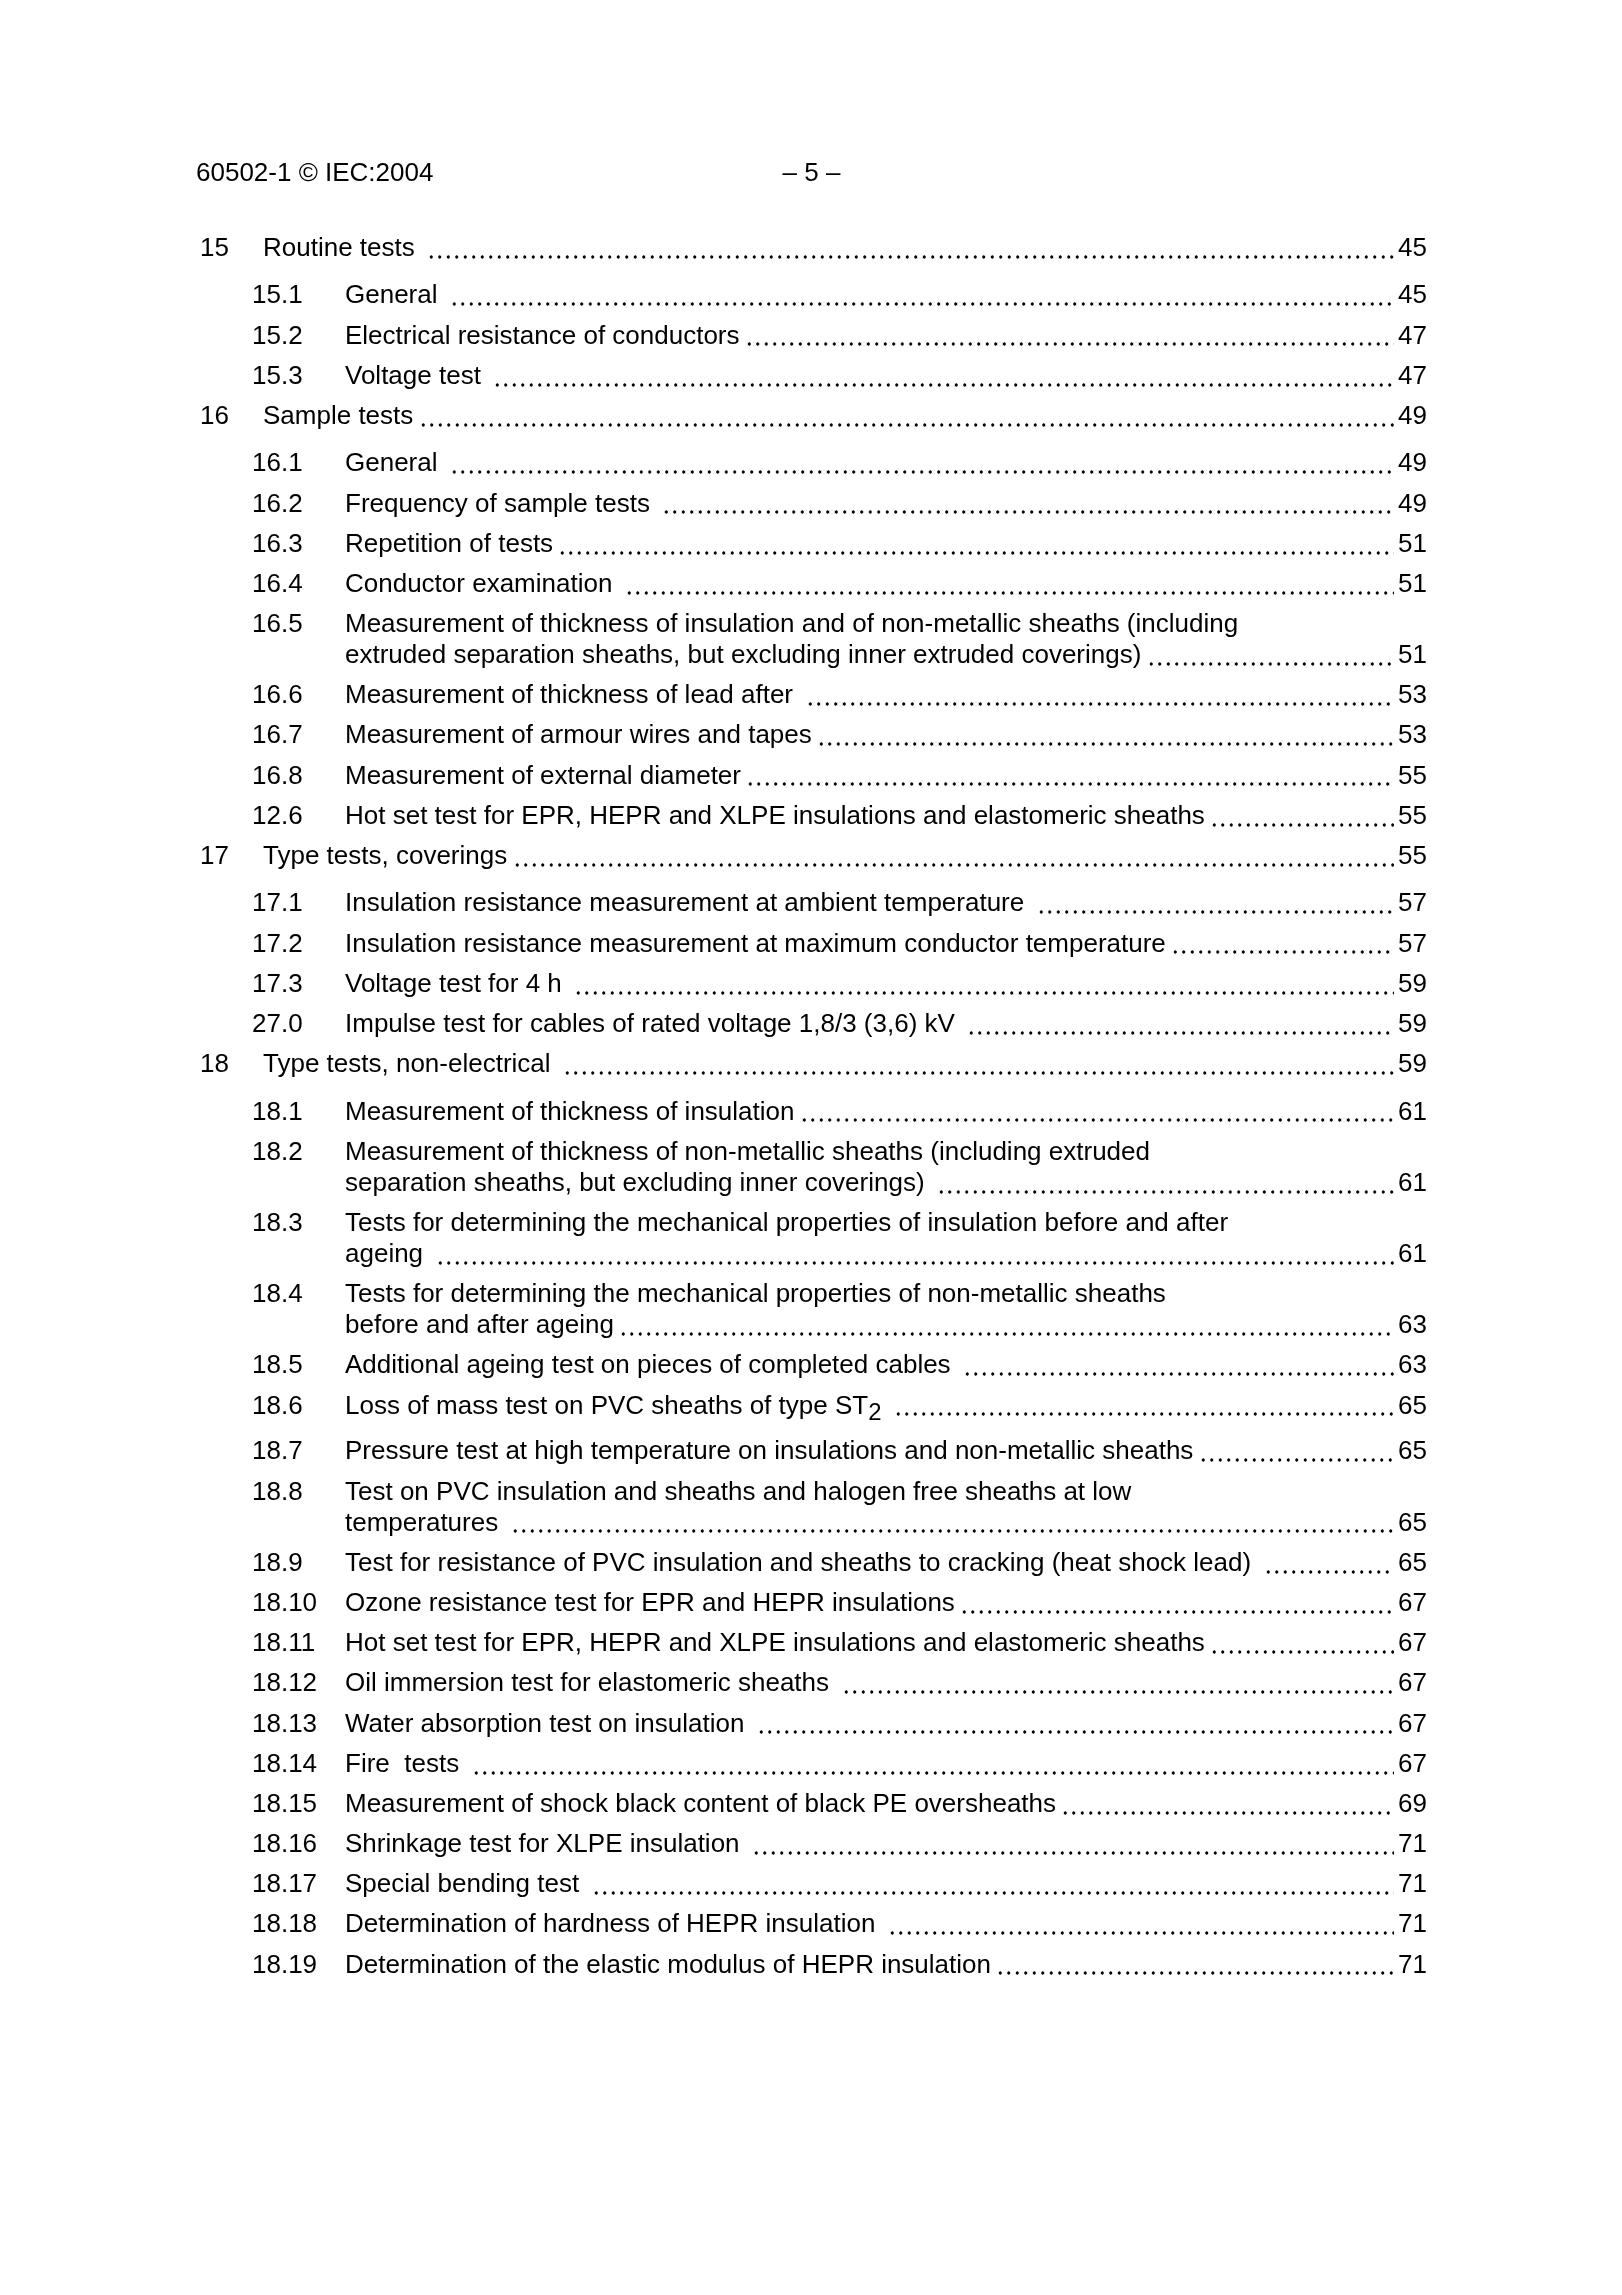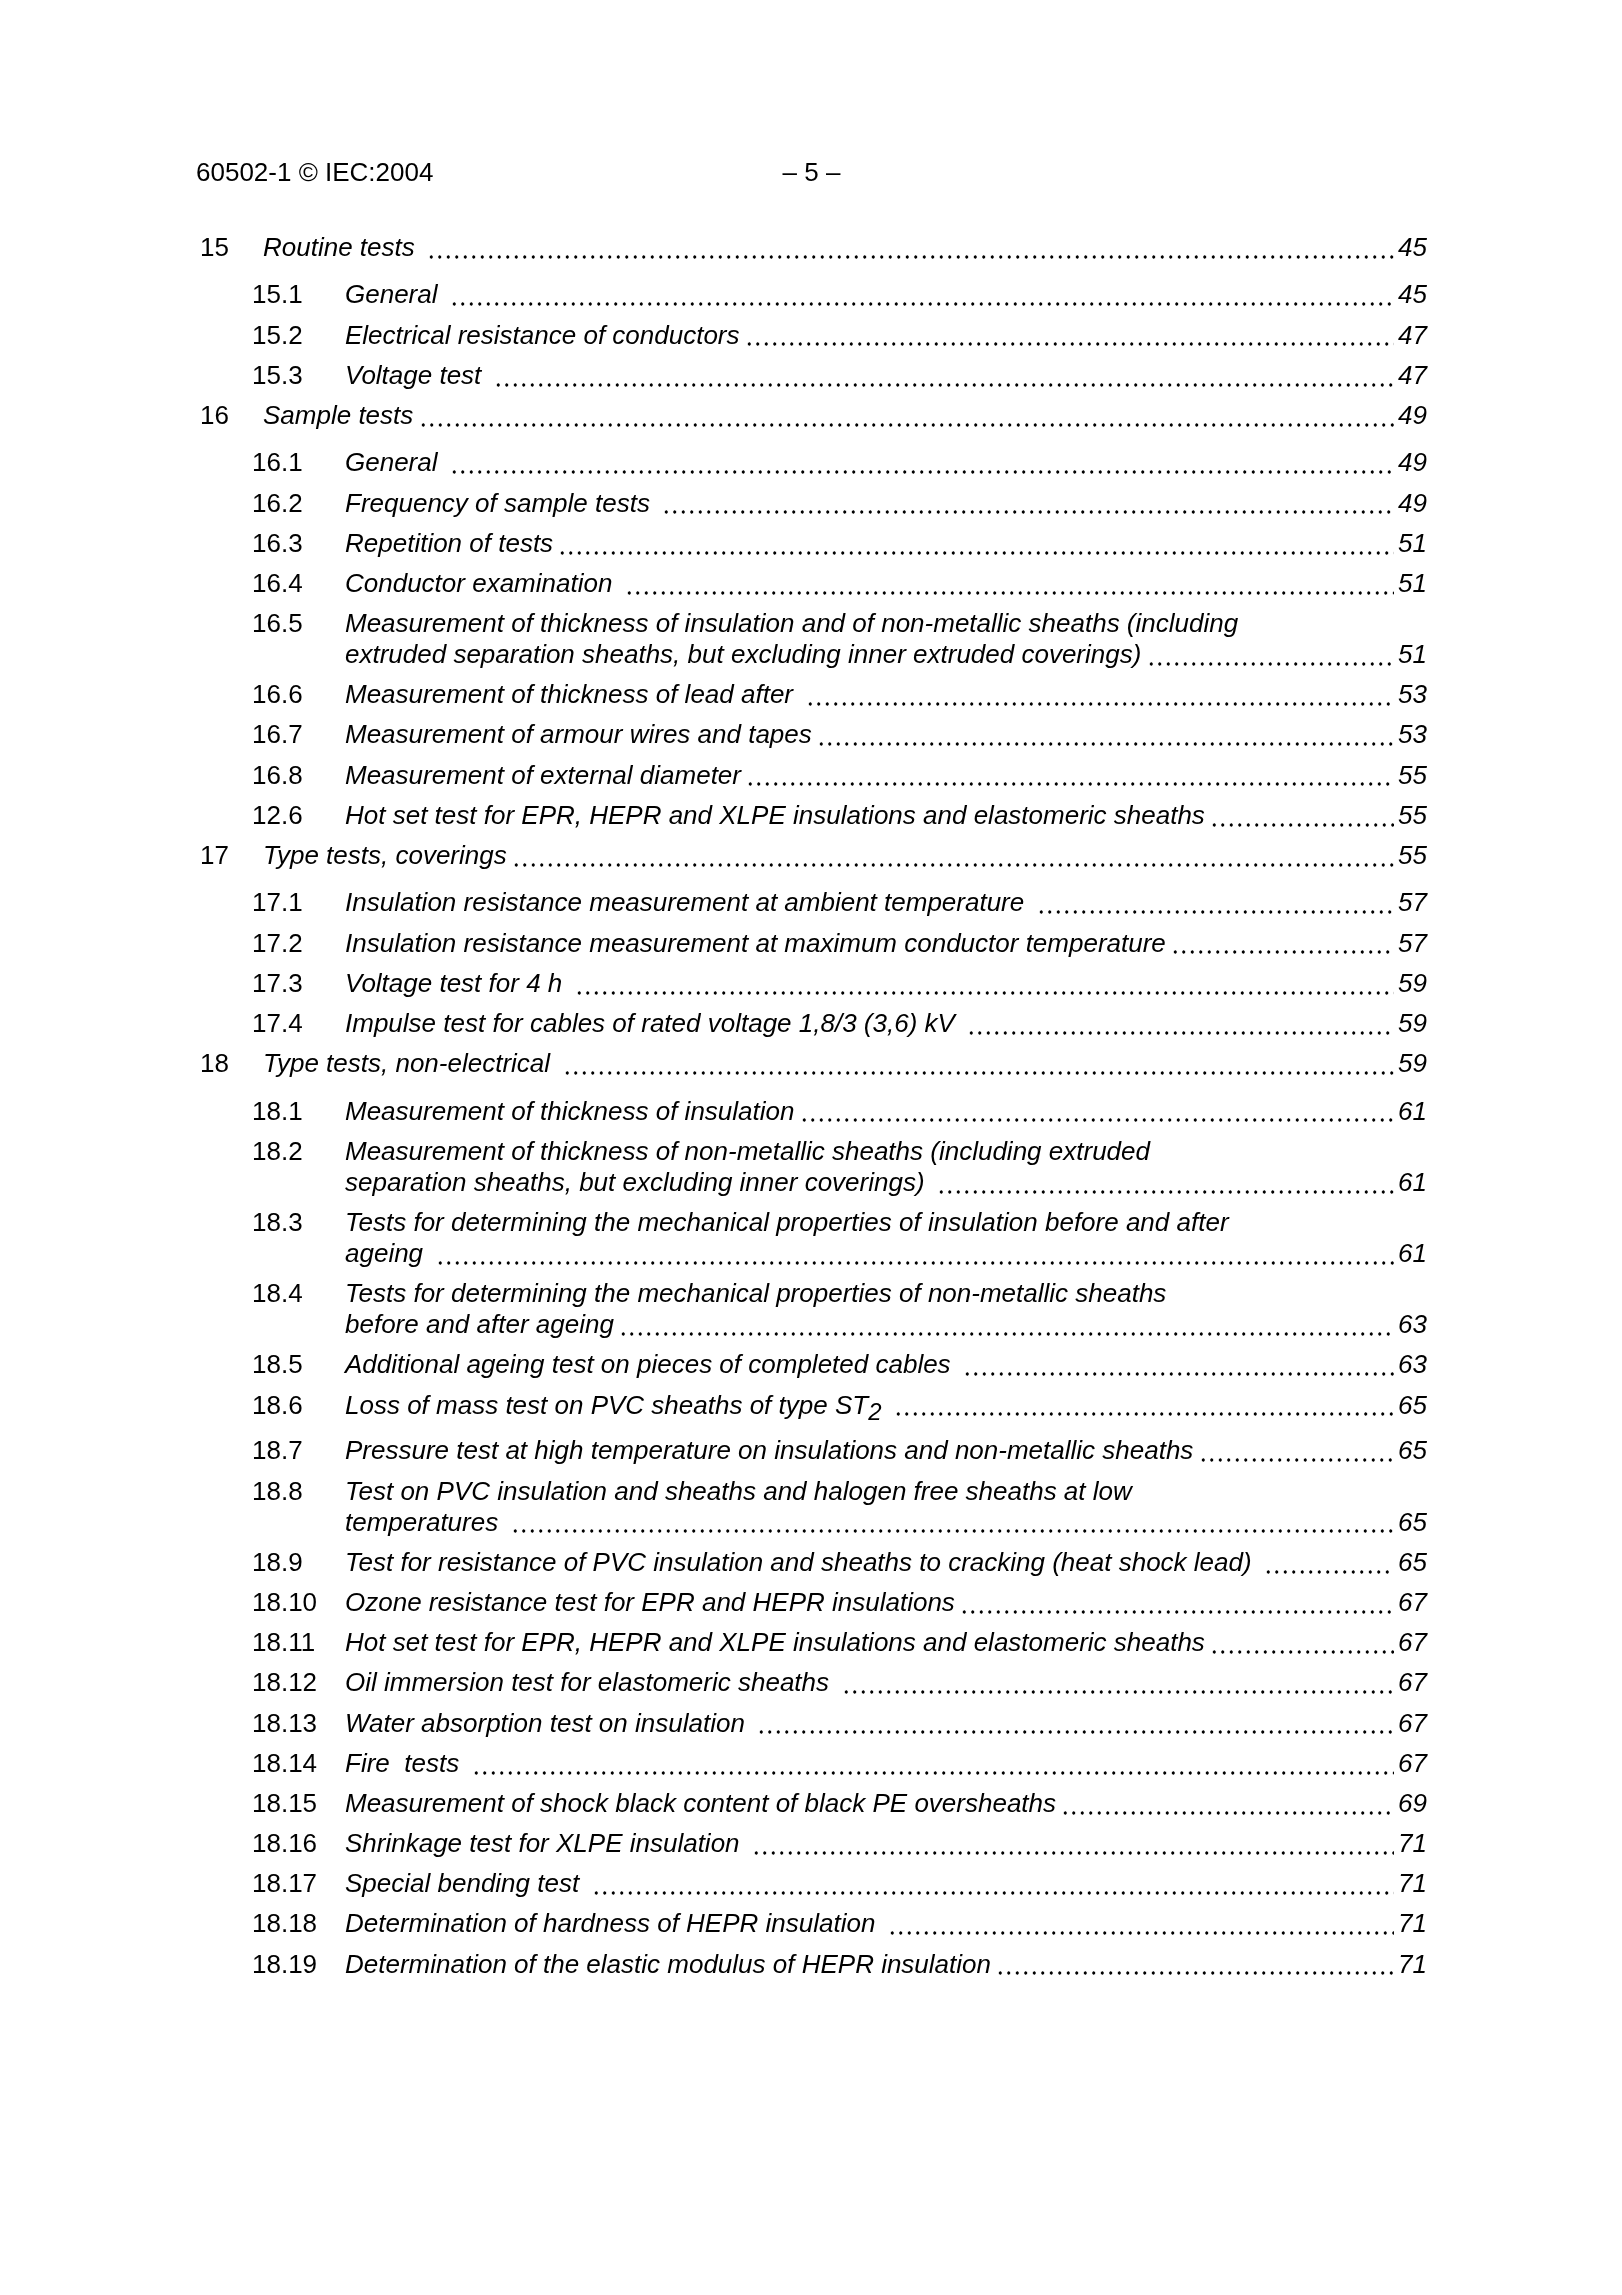--- a/index.html
+++ b/index.html
@@ -31,21 +31,21 @@
     margin-left: 252px;
     margin-right: 195px;
     margin-bottom: 9.2px;
     line-height: 31px;
     gap: 14px;
   }
   .entry.l1 { margin-left: 200px; margin-bottom: 16.4px; }
   .num { flex: 0 0 auto; width: 79px; white-space: pre; }
   .entry.l1 .num { width: 49px; }
   .body { flex: 1 1 auto; min-width: 0; }
-  .line { display: flex; align-items: flex-start; font-style: italic; }
+  .line { display: flex; align-items: flex-start; }
   .text { flex: 0 0 auto; white-space: pre; }
   .sub { vertical-align: -0.24em; font-size: 0.92em; }
   .leader {
     flex: 1 1 13px;
     min-width: 9.2px;
     height: 31px;
     background-image: radial-gradient(circle, #000 1.4px, transparent 1.8px);
     background-size: 8.5px 3.9px;
     background-repeat: repeat-x;
     background-position: left 2px bottom 4.3px;
@@ -240,21 +240,21 @@
       <span class="num">17.3</span>
       <div class="body">
         <div class="line">
           <span class="text">Voltage test for 4 h </span>
           <span class="leader"></span>
           <span class="page-num">59</span>
         </div>
       </div>
     </div>
     <div class="entry l2">
-      <span class="num">17.4</span>
+      <span class="num">27.0</span>
       <div class="body">
         <div class="line">
           <span class="text">Impulse test for cables of rated voltage 1,8/3 (3,6) kV </span>
           <span class="leader"></span>
           <span class="page-num">59</span>
         </div>
       </div>
     </div>
     <div class="entry l1">
       <span class="num">18</span>

